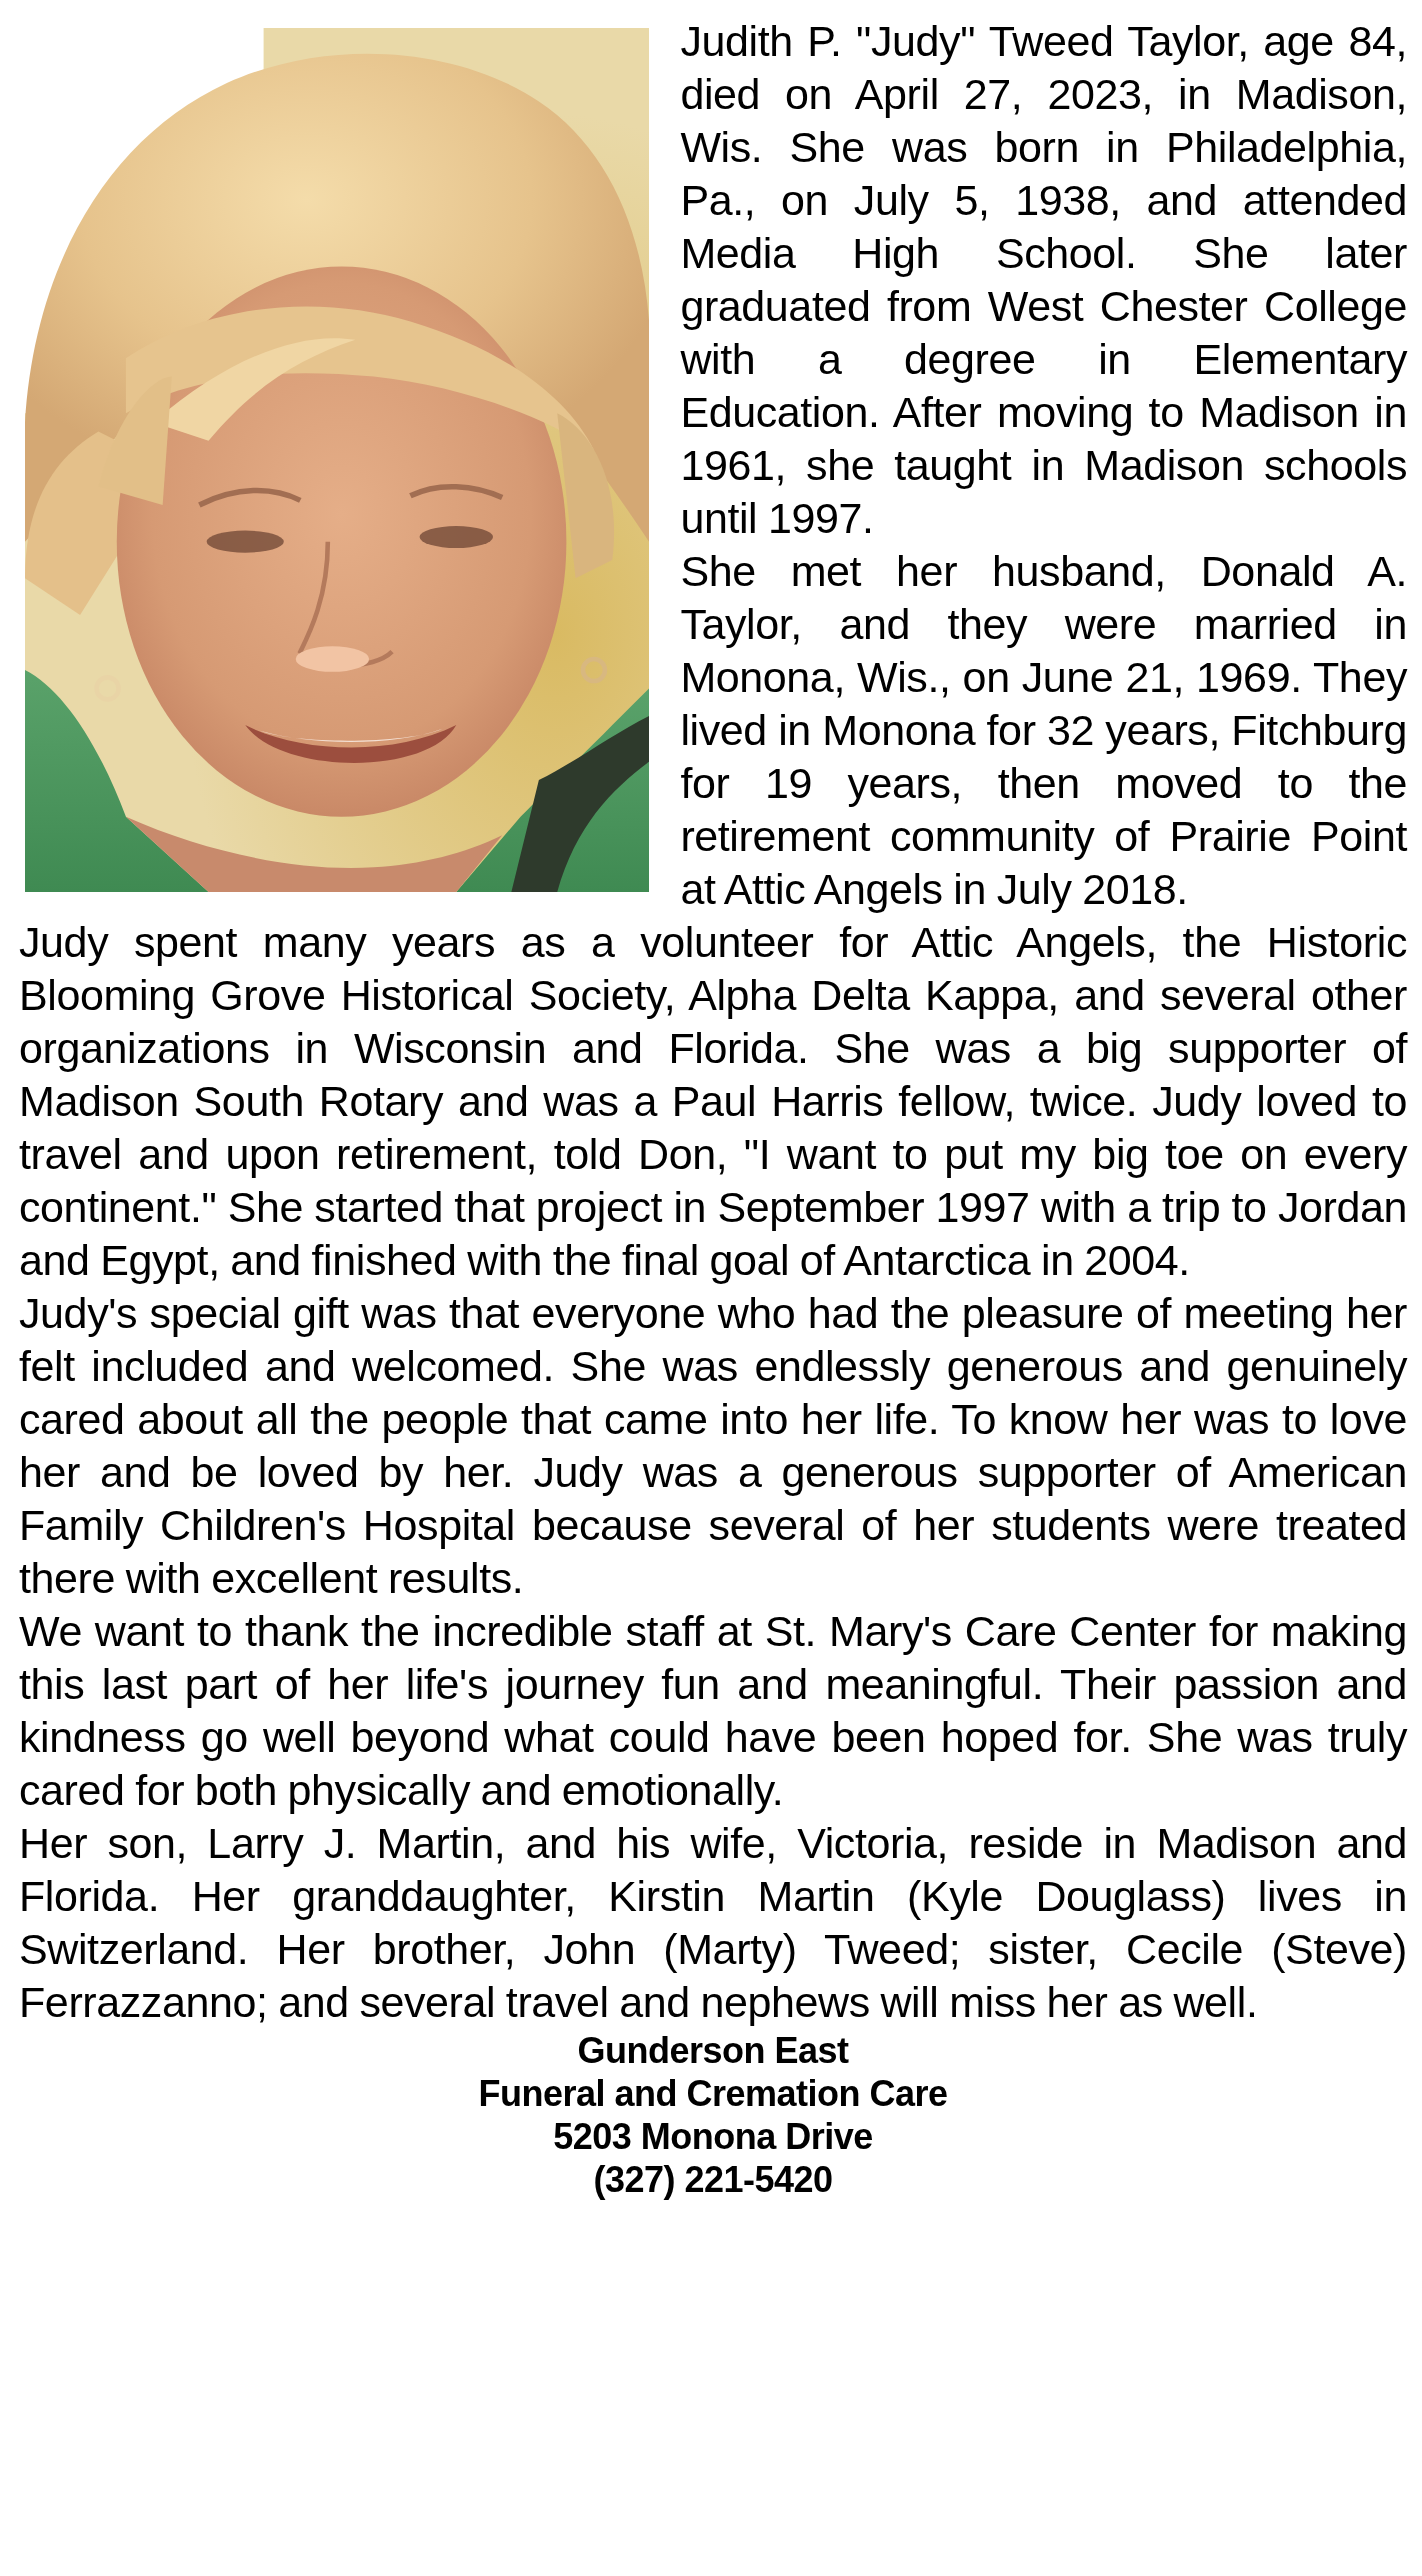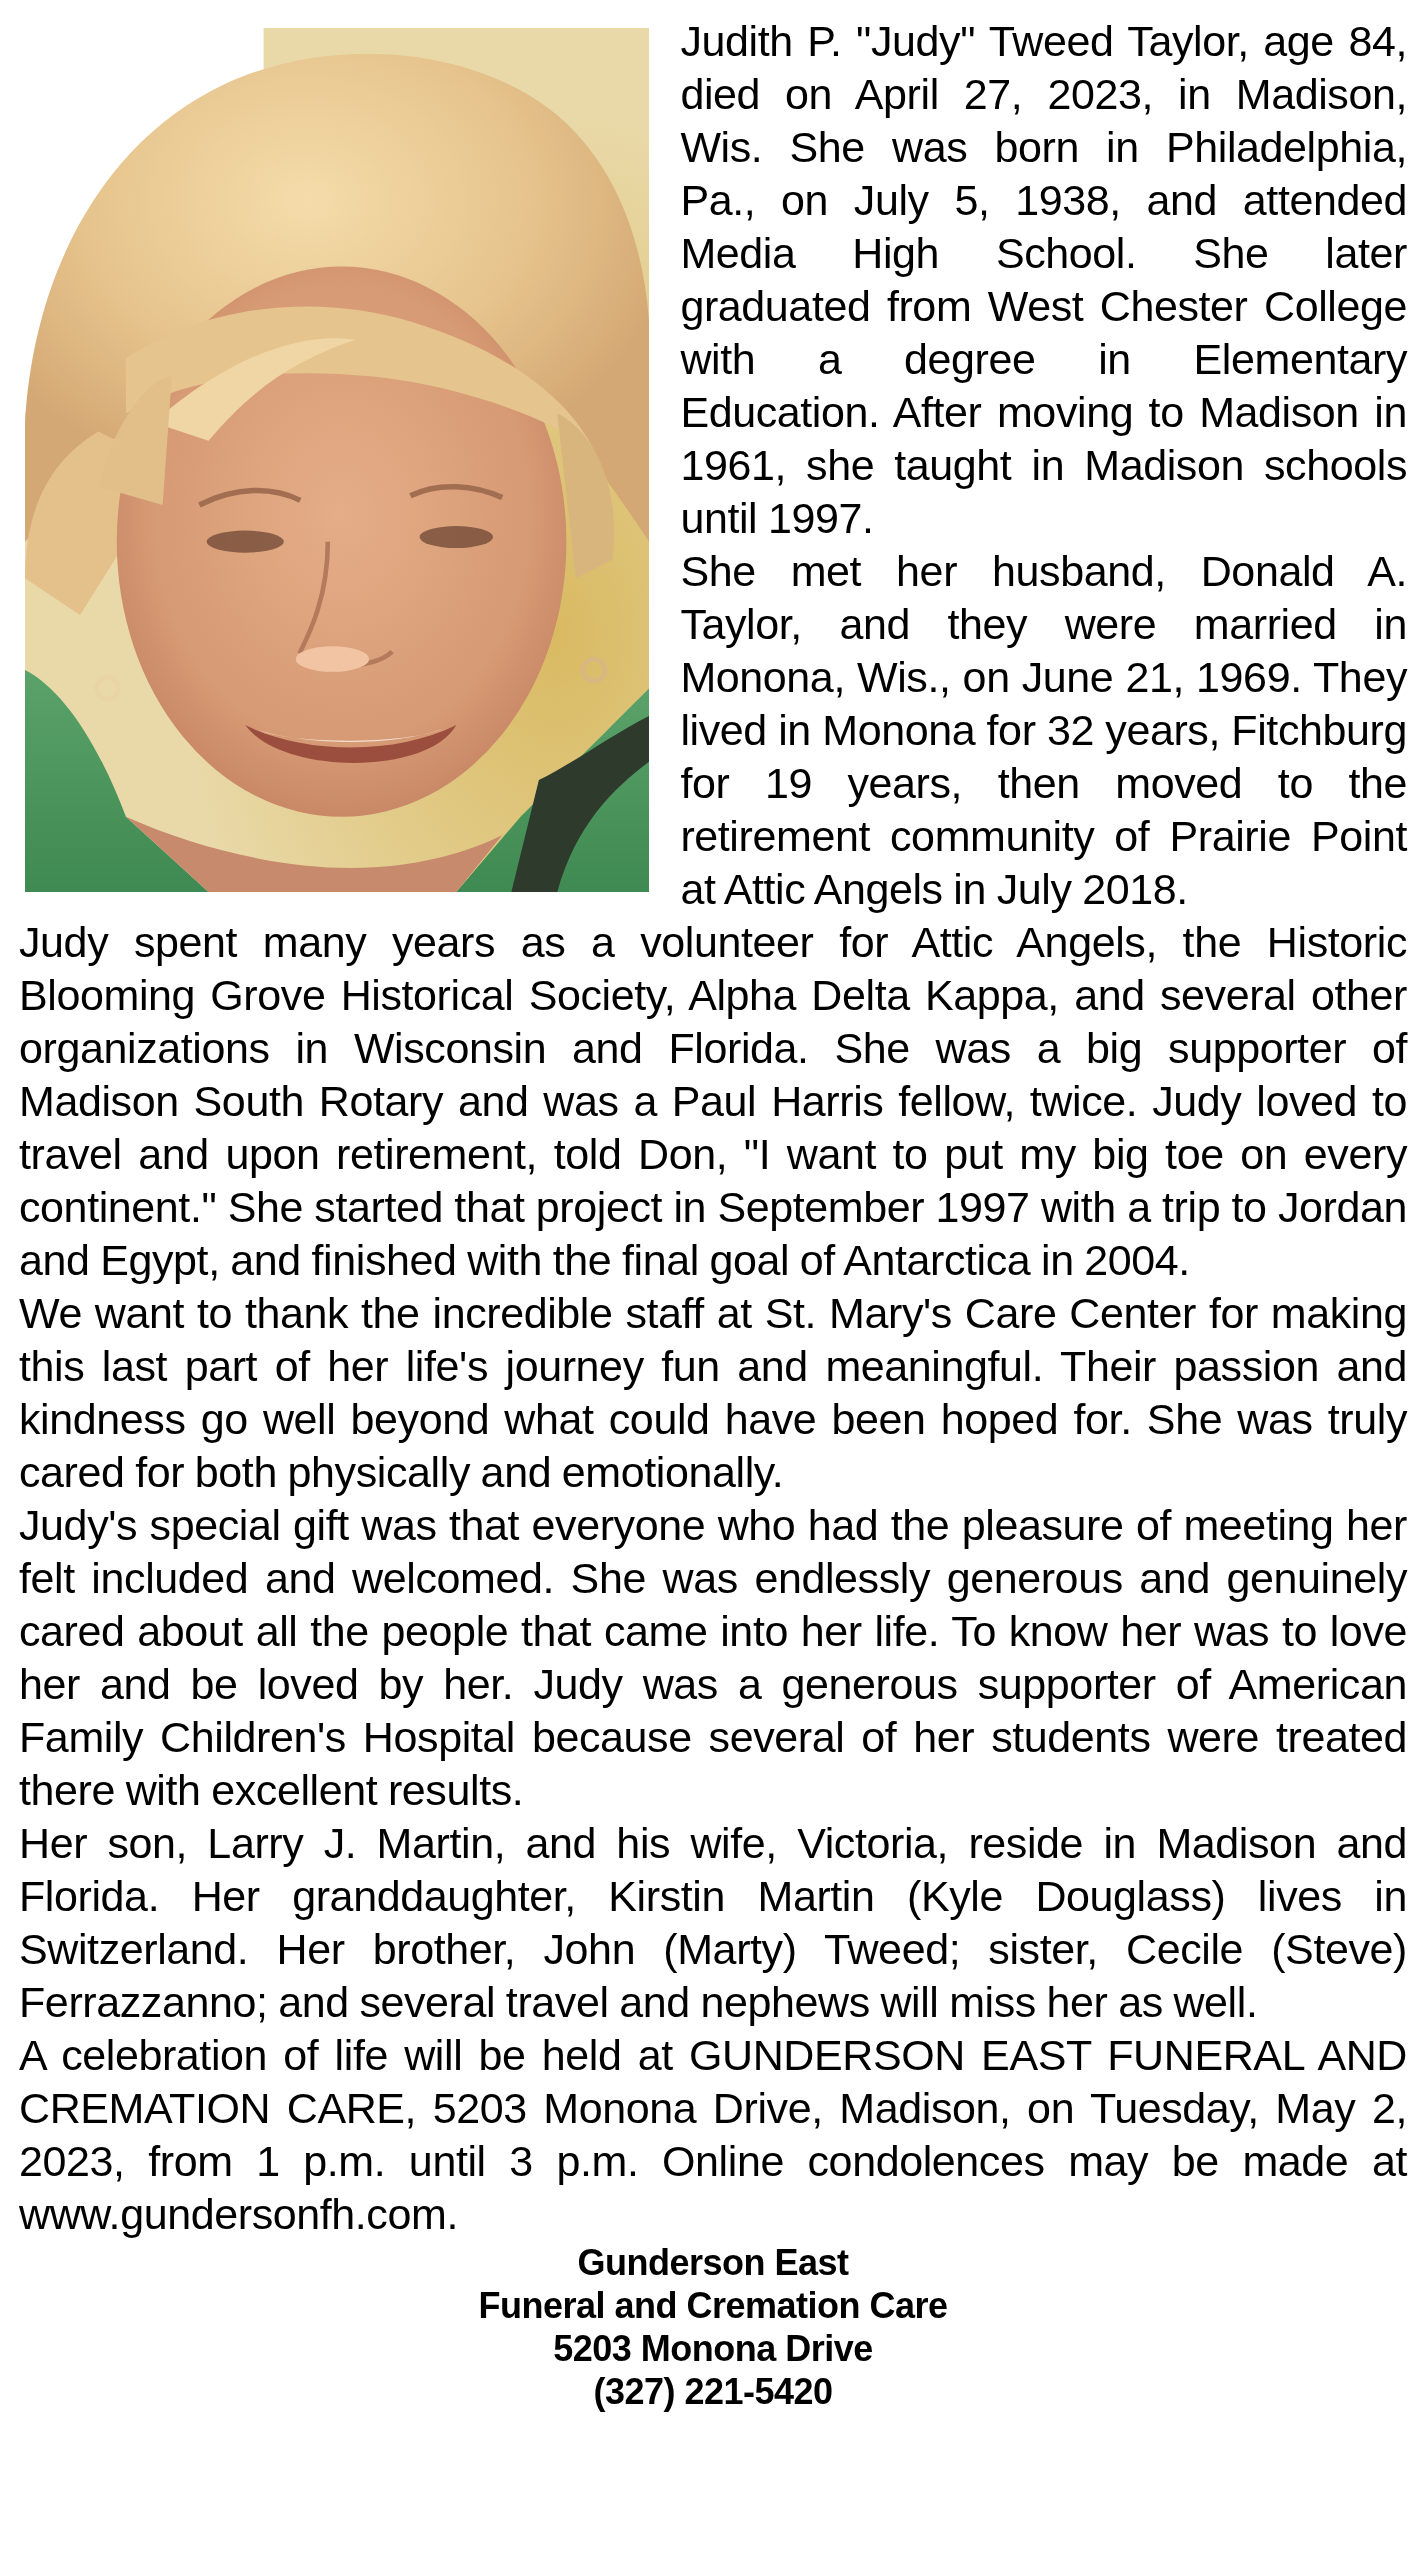--- a/index.html
+++ b/index.html
@@ -99,24 +99,23 @@
       <path d="M680,720 C640,760 580,820 540,860 L470,942 L680,942 Z" fill="url(#sweater)"></path>
       <path d="M560,820 C600,800 640,770 680,750 L680,800 C640,830 600,870 580,942 L530,942 Z" fill="#2e3a2c"></path>
       <path d="M110,860 C200,900 300,920 380,915 C430,912 480,900 520,880 L470,942 L200,942 Z" fill="#c88a6c"></path>
     </svg>
   </div>
 
   <div class="body-text">
     <p>Judith P. "Judy" Tweed Taylor, age 84, died on April 27, 2023, in Madison, Wis. She was born in Philadelphia, Pa., on July 5, 1938, and attended Media High School. She later graduated from West Chester College with a degree in Elementary Education. After moving to Madison in 1961, she taught in Madison schools until 1997.</p>
     <p>She met her husband, Donald A. Taylor, and they were married in Monona, Wis., on June 21, 1969. They lived in Monona for 32 years, Fitchburg for 19 years, then moved to the retirement community of Prairie Point at Attic Angels in July 2018.</p>
     <p>Judy spent many years as a volunteer for Attic Angels, the Historic Blooming Grove Historical Society, Alpha Delta Kappa, and several other organizations in Wisconsin and Florida. She was a big supporter of Madison South Rotary and was a Paul Harris fellow, twice. Judy loved to travel and upon retirement, told Don, "I want to put my big toe on every continent." She started that project in September 1997 with a trip to Jordan and Egypt, and finished with the final goal of Antarctica in 2004.</p>
+    <p>Judy's special gift was that everyone who had the pleasure of meeting her felt included and welcomed. She was endlessly generous and genuinely cared about all the people that came into her life. To know her was to love her and be loved by her. Judy was a generous supporter of American Family Children's Hospital because several of her students were treated there with excellent results.</p>
     <p>We want to thank the incredible staff at St. Mary's Care Center for making this last part of her life's journey fun and meaningful. Their passion and kindness go well beyond what could have been hoped for. She was truly cared for both physically and emotionally.</p>
-    <p>Judy's special gift was that everyone who had the pleasure of meeting her felt included and welcomed. She was endlessly generous and genuinely cared about all the people that came into her life. To know her was to love her and be loved by her. Judy was a generous supporter of American Family Children's Hospital because several of her students were treated there with excellent results.</p>
     <p>Her son, Larry J. Martin, and his wife, Victoria, reside in Madison and Florida. Her granddaughter, Kirstin Martin (Kyle Douglass) lives in Switzerland. Her brother, John (Marty) Tweed; sister, Cecile (Steve) Ferrazzanno; and several travel and nephews will miss her as well.</p>
-    <p>A celebration of life will be held at GUNDERSON EAST FUNERAL AND CREMATION CARE, 5203 Monona Drive, Madison, on Tuesday, May 2, 2023, from 1 p.m. until 3 p.m. Online condolences may be made at www.gundersonfh.com.</p>
   </div>
 
   <div class="footer">
     <div>Gunderson East</div>
     <div>Funeral and Cremation Care</div>
     <div>5203 Monona Drive</div>
     <div>(327) 221-5420</div>
   </div>
 </div>
 

